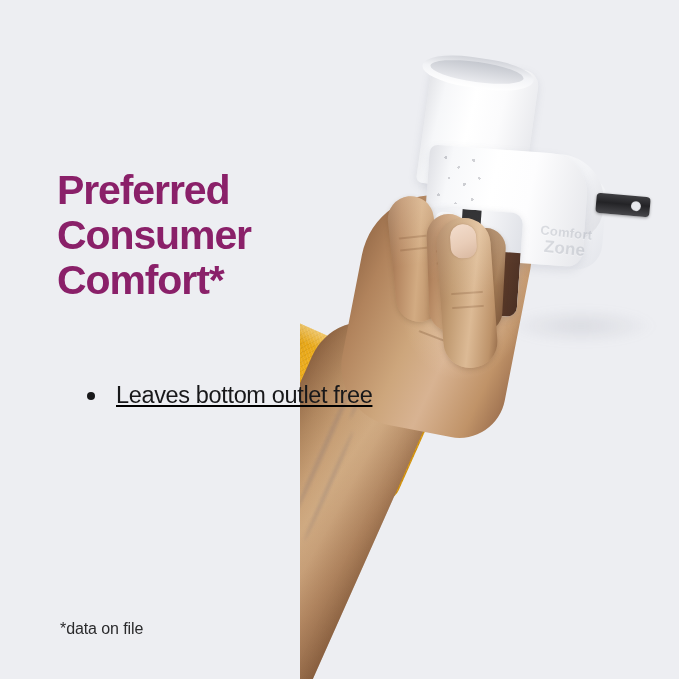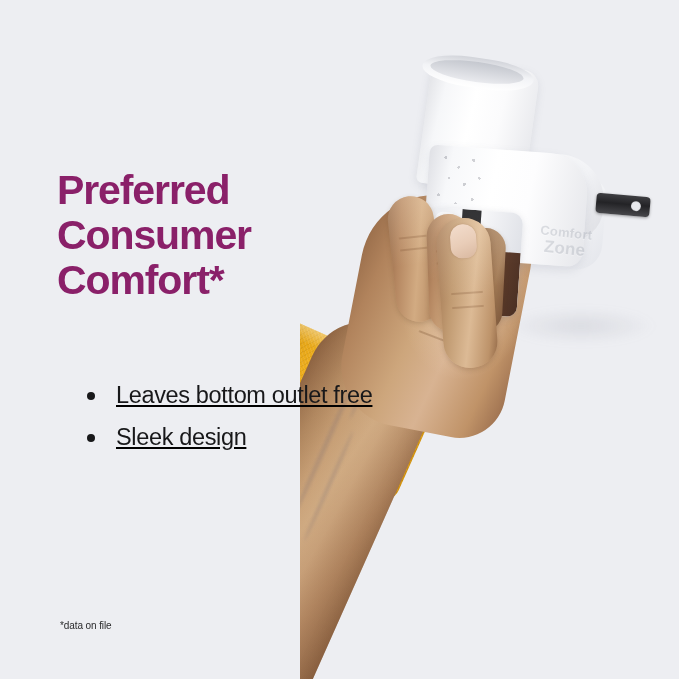--- a/index.html
+++ b/index.html
@@ -65,21 +65,21 @@
     height: 8px;
     border-radius: 50%;
     background: #18181a;
   }
   .bullet-text { display: block; }
 
   .footnote {
     position: absolute;
     left: 60px;
     top: 620px;
-    font-size: 10px;
+    font-size: 16px;
     letter-spacing: -0.1px;
     color: #2a2a2c;
   }
 
   
   .photo {
     position: absolute;
     left: 300px;
     top: 0;
     width: 379px;
@@ -438,21 +438,17 @@
       <span class="hl-line">Consumer</span>
       <span class="hl-line">Comfort*</span>
     </h1>
   </div>
 
   <ul class="bullets">
     <li class="bullet-item">
       <span class="bullet-dot"></span>
       <span class="bullet-text">Leaves bottom outlet free</span>
     </li>
-    <li class="bullet-item">
-      <span class="bullet-dot"></span>
-      <span class="bullet-text">Sleek design</span>
-    </li>
   </ul>
 
   <div class="footnote">*data on file</div>
 
 </div>
 
 </body></html>

